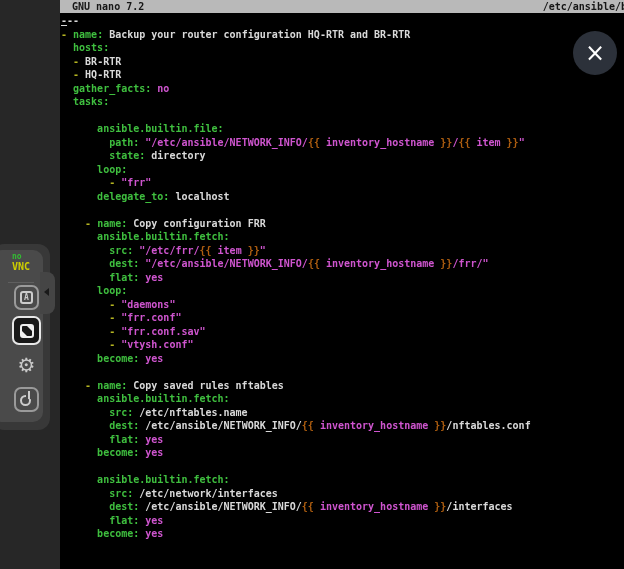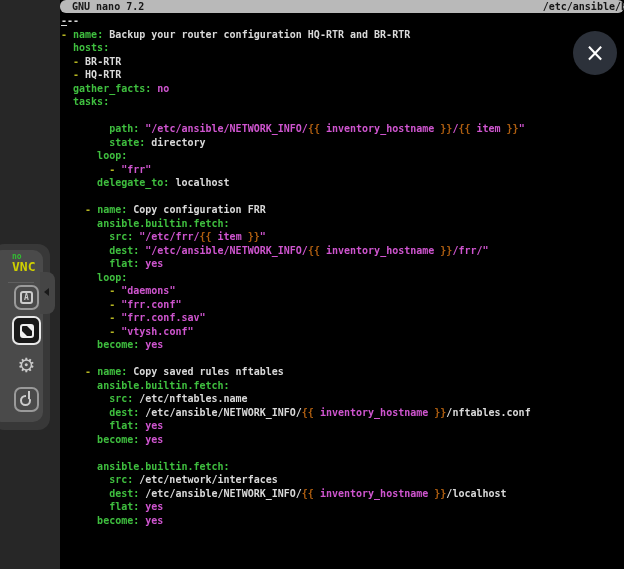--- a/index.html
+++ b/index.html
@@ -11,21 +11,21 @@
                 background:#383838;border-radius:12px;}
   .panel{position:absolute;left:-8px;top:250px;width:51px;height:172px;
          background:#4a4a4a;border-radius:10px;}
   .handle{position:absolute;left:40px;top:272px;width:15px;height:42px;background:#454545;
           border-radius:0 8px 8px 0;cursor:pointer;}
   .handle .tri{position:absolute;left:4px;top:16px;width:0;height:0;
                border-top:4px solid transparent;border-bottom:4px solid transparent;
                border-right:5px solid #191919;}
   .logo{position:absolute;left:20px;top:2px;line-height:10px;font-weight:bold;letter-spacing:0;}
   .logo .l1{display:block;font-size:8px;}
-  .logo .l2{display:block;font-size:13px;}
+  .logo .l2{display:block;font-size:10px;}
   .divider{position:absolute;left:16px;top:32px;width:26px;height:1px;background:#5f5f5f;}
   .cbtn{position:absolute;left:22px;width:25px;height:25px;border:2px solid #9a9a9a;
         border-radius:7px;box-sizing:border-box;display:flex;align-items:center;
         justify-content:center;cursor:pointer;}
   .cbtn.noborder{border-color:transparent;}
   .cbtn.active{left:20px;width:29px;height:29px;background:#191919;border-color:#e8e8e8;}
   .akey{width:13px;height:13px;border:2px solid #cccccc;border-radius:3px;box-sizing:border-box;
         color:#cccccc;font-size:8px;font-weight:bold;line-height:9px;text-align:center;}
   .fs-box{width:14px;height:14px;border:2px solid #f0f0f0;border-radius:3px;
           box-sizing:border-box;position:relative;}
@@ -37,21 +37,21 @@
   .power{position:relative;width:21px;height:21px;}
   .power-ring{position:absolute;left:4px;top:6px;width:11px;height:11px;border:2px solid #cccccc;
               border-radius:50%;box-sizing:border-box;}
   .power-bar{position:absolute;left:50%;top:2px;width:2px;height:8px;margin-left:-1px;
              background:#cccccc;border-left:2px solid #4a4a4a;border-right:2px solid #4a4a4a;}
   
   .screen{position:absolute;left:60px;top:0;width:564px;height:569px;background:#000000;}
   .titlebar{position:absolute;left:0;top:0;width:100%;height:13px;background:#b9b9b9;
             color:#161616;font:700 10px/13px "DejaVu Sans Mono",monospace;
             display:flex;justify-content:space-between;overflow:hidden;box-sizing:border-box;
-            padding-left:12px;border-radius:6px;}
+            padding-left:12px;}
   .titlebar .fname{margin-right:-3px;white-space:nowrap;}
   .term{position:absolute;left:1px;top:14px;right:0;bottom:0;overflow:hidden;
         font:700 10px/13.5px "DejaVu Sans Mono",monospace;}
   .tline{white-space:pre;height:13.5px;}
   .c-w{color:#d9d9d9}
   .c-g{color:#3fbf3f}
   .c-y{color:#b5b521}
   .c-m{color:#cf55cf}
   .c-o{color:#b05f10}
   .c-wu{color:#d9d9d9;text-decoration:underline}
@@ -110,20 +110,21 @@
     </div>
     <div class="term">
         <div class="tline"><span class="c-wu">-</span><span class="c-w">--</span></div>
         <div class="tline"><span class="c-y">- </span><span class="c-g">name:</span><span class="c-w"> Backup your router configuration HQ-RTR and BR-RTR</span></div>
         <div class="tline"><span class="c-g">  hosts:</span></div>
         <div class="tline"><span class="c-y">  - </span><span class="c-w">BR-RTR</span></div>
         <div class="tline"><span class="c-y">  - </span><span class="c-w">HQ-RTR</span></div>
         <div class="tline"><span class="c-g">  gather_facts:</span><span class="c-w"> </span><span class="c-m">no</span></div>
         <div class="tline"><span class="c-g">  tasks:</span></div>
         <div class="tline"></div>
+        <div class="tline"><span class="c-g">      ansible.builtin.file:</span></div>
         <div class="tline"><span class="c-g">        path:</span><span class="c-w"> </span><span class="c-m">"/etc/ansible/NETWORK_INFO/</span><span class="c-o">{{</span><span class="c-m"> inventory_hostname </span><span class="c-o">}}</span><span class="c-m">/</span><span class="c-o">{{</span><span class="c-m"> item </span><span class="c-o">}}</span><span class="c-m">"</span></div>
         <div class="tline"><span class="c-g">        state:</span><span class="c-w"> directory</span></div>
         <div class="tline"><span class="c-g">      loop:</span></div>
         <div class="tline"><span class="c-y">        - </span><span class="c-m">"frr"</span></div>
         <div class="tline"><span class="c-g">      delegate_to:</span><span class="c-w"> localhost</span></div>
         <div class="tline"></div>
         <div class="tline"><span class="c-y">    - </span><span class="c-g">name:</span><span class="c-w"> Copy configuration FRR</span></div>
         <div class="tline"><span class="c-g">      ansible.builtin.fetch:</span></div>
         <div class="tline"><span class="c-g">        src:</span><span class="c-w"> </span><span class="c-m">"/etc/frr/</span><span class="c-o">{{</span><span class="c-m"> item </span><span class="c-o">}}</span><span class="c-m">"</span></div>
         <div class="tline"><span class="c-g">        dest:</span><span class="c-w"> </span><span class="c-m">"/etc/ansible/NETWORK_INFO/</span><span class="c-o">{{</span><span class="c-m"> inventory_hostname </span><span class="c-o">}}</span><span class="c-m">/frr/"</span></div>
@@ -137,21 +138,21 @@
         <div class="tline"></div>
         <div class="tline"><span class="c-y">    - </span><span class="c-g">name:</span><span class="c-w"> Copy saved rules nftables</span></div>
         <div class="tline"><span class="c-g">      ansible.builtin.fetch:</span></div>
         <div class="tline"><span class="c-g">        src:</span><span class="c-w"> /etc/nftables.name</span></div>
         <div class="tline"><span class="c-g">        dest:</span><span class="c-w"> /etc/ansible/NETWORK_INFO/</span><span class="c-o">{{</span><span class="c-m"> inventory_hostname </span><span class="c-o">}}</span><span class="c-w">/nftables.conf</span></div>
         <div class="tline"><span class="c-g">        flat:</span><span class="c-w"> </span><span class="c-m">yes</span></div>
         <div class="tline"><span class="c-g">      become:</span><span class="c-w"> </span><span class="c-m">yes</span></div>
         <div class="tline"></div>
         <div class="tline"><span class="c-g">      ansible.builtin.fetch:</span></div>
         <div class="tline"><span class="c-g">        src:</span><span class="c-w"> /etc/network/interfaces</span></div>
-        <div class="tline"><span class="c-g">        dest:</span><span class="c-w"> /etc/ansible/NETWORK_INFO/</span><span class="c-o">{{</span><span class="c-m"> inventory_hostname </span><span class="c-o">}}</span><span class="c-w">/localhost</span></div>
+        <div class="tline"><span class="c-g">        dest:</span><span class="c-w"> /etc/ansible/NETWORK_INFO/</span><span class="c-o">{{</span><span class="c-m"> inventory_hostname </span><span class="c-o">}}</span><span class="c-w">/interfaces</span></div>
         <div class="tline"><span class="c-g">        flat:</span><span class="c-w"> </span><span class="c-m">yes</span></div>
         <div class="tline"><span class="c-g">      become:</span><span class="c-w"> </span><span class="c-m">yes</span></div>
       </div>
     <div class="close-btn">
       <span>×</span>
     </div>
   </div>
 
 </div>
 

